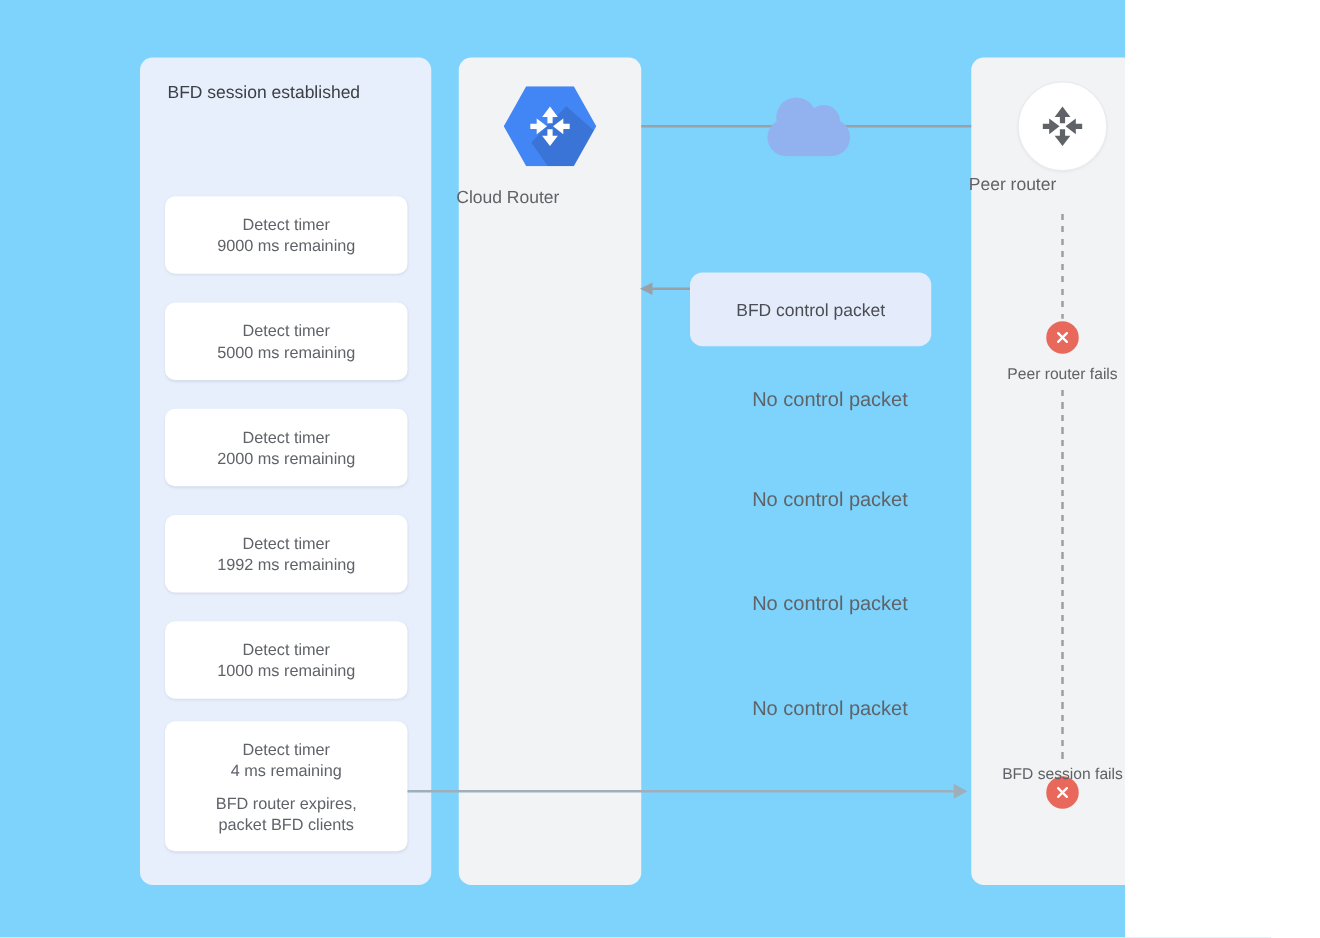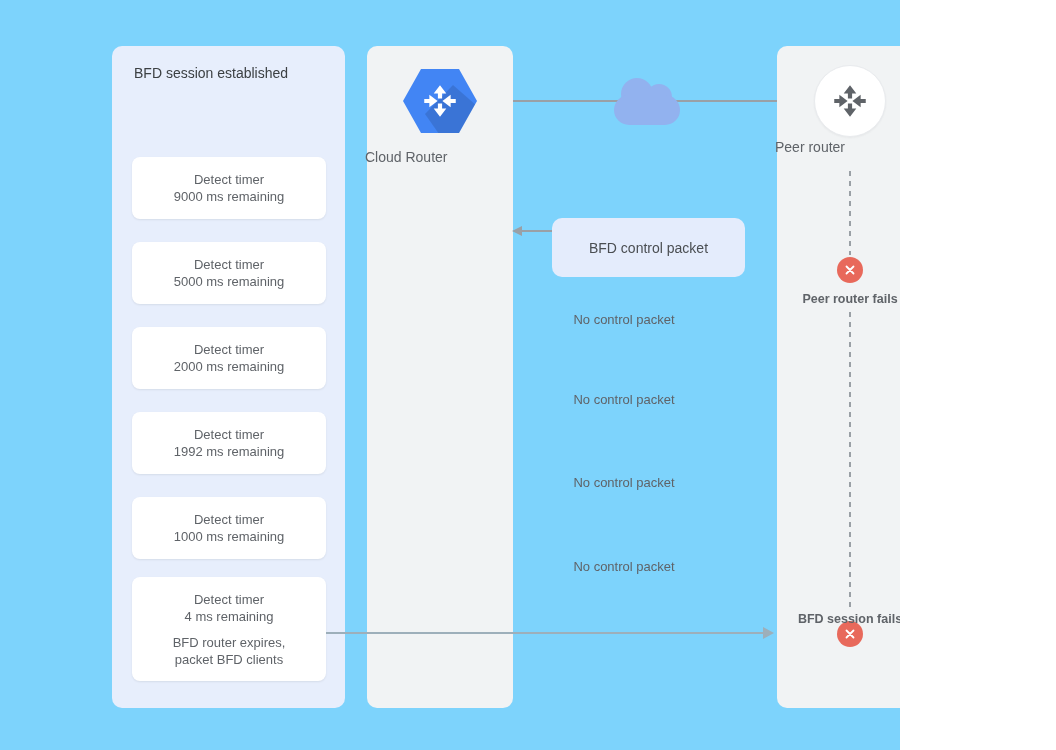--- a/index.html
+++ b/index.html
@@ -16,42 +16,42 @@
 
   .card{position:absolute;left:132px;width:194px;background:#ffffff;border-radius:8px;
         box-shadow:0 1px 2px rgba(60,64,67,.10);z-index:2;
         display:flex;flex-direction:column;align-items:center;justify-content:center;
         text-align:center;color:#5f6368;font-size:13px;line-height:17px;}
   .card-small{height:62px;}
   .card-tall{height:104px;}
   .card .gap{height:9px;}
 
   .node-label{position:absolute;width:150px;text-align:left;font-size:14px;color:#5f6368;z-index:2;}
-  .small-label{position:absolute;width:170px;text-align:center;font-size:12.5px;color:#5f6368;z-index:3;font-weight:bold;}
+  .small-label{position:absolute;width:170px;text-align:center;font-size:12.5px;color:#5f6368;z-index:3;}
 
   .hline{position:absolute;height:2px;background:#9aa0a6;z-index:2;}
   .hline-light{background:#9dafba;}
 
   .arrow-head-left{position:absolute;width:0;height:0;z-index:2;
         border-top:5px solid transparent;border-bottom:5px solid transparent;
         border-right:10px solid #9aa0a6;}
   .arrow-head-right{position:absolute;width:0;height:0;z-index:2;
         border-top:6px solid transparent;border-bottom:6px solid transparent;
         border-left:11px solid #9dafba;}
 
   .dash-v{position:absolute;width:2px;z-index:2;
         background:repeating-linear-gradient(to bottom,#9aa0a6 0 5px,transparent 5px 10px);}
 
   .packet-box{position:absolute;left:552px;top:202px;width:193px;height:59px;
         background:#e4ecfc;border-radius:10px;z-index:2;
         display:flex;align-items:center;justify-content:center;
         font-size:14px;color:#4a4e52;margin-top:16px;}
 
-  .no-packet{position:absolute;left:524px;width:200px;text-align:center;
-        font-size:13px;color:#5f6368;z-index:2;}
+  .no-packet{position:absolute;left:564px;width:200px;text-align:center;
+        font-size:16px;color:#5f6368;z-index:2;}
 
   .peer-circle{position:absolute;left:814px;top:65px;width:72px;height:72px;background:#ffffff;
         border:1px solid #e9ebee;border-radius:50%;z-index:3;box-sizing:border-box;
         display:flex;align-items:center;justify-content:center;
         box-shadow:0 1px 2px rgba(60,64,67,.06);}
 
   .fail-dot{position:absolute;width:26px;height:26px;border-radius:50%;background:#e8695b;z-index:3;
         display:flex;align-items:center;justify-content:center;}
 
   .icon-wrap{position:absolute;z-index:3;line-height:0;}

